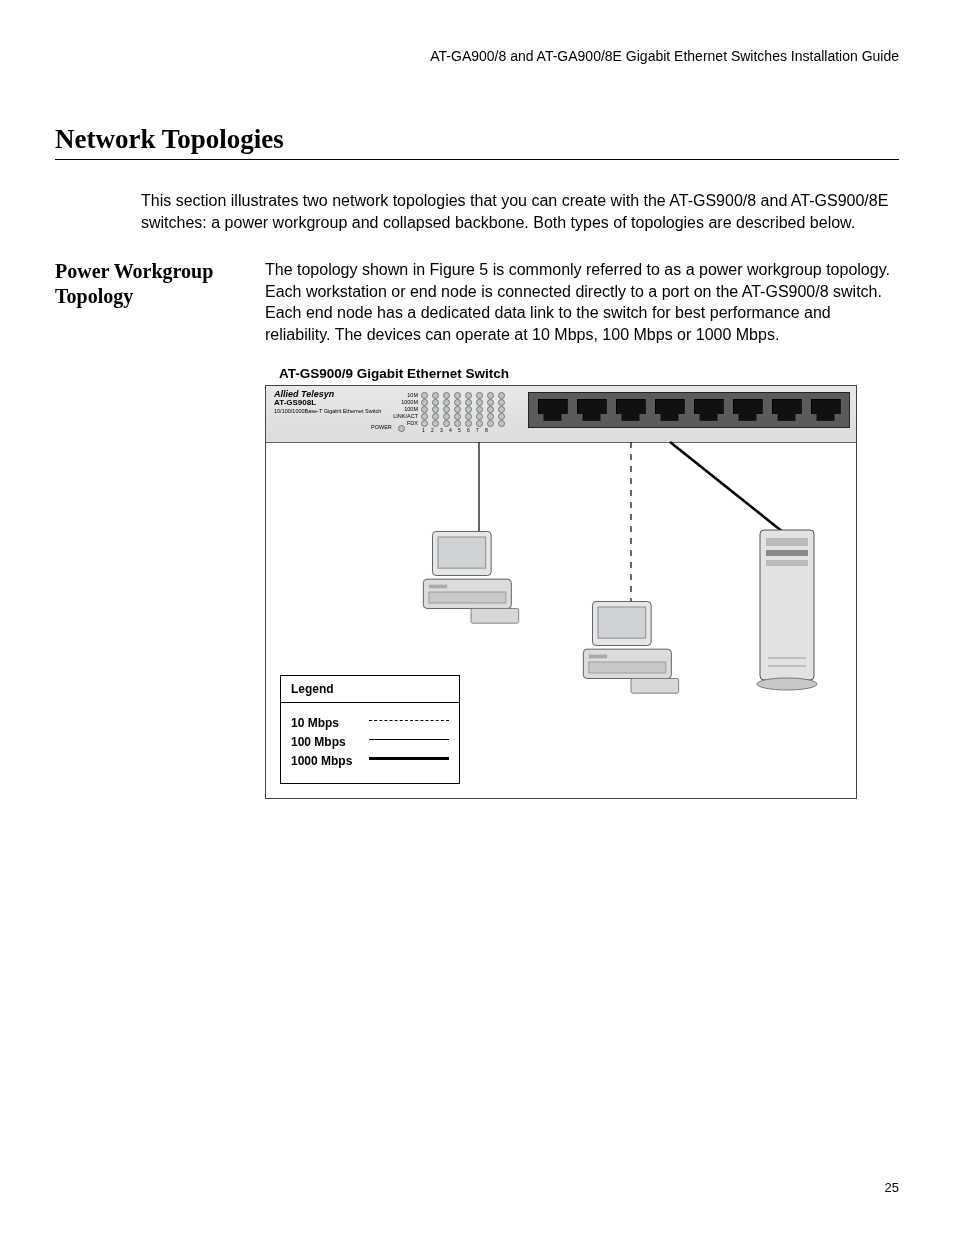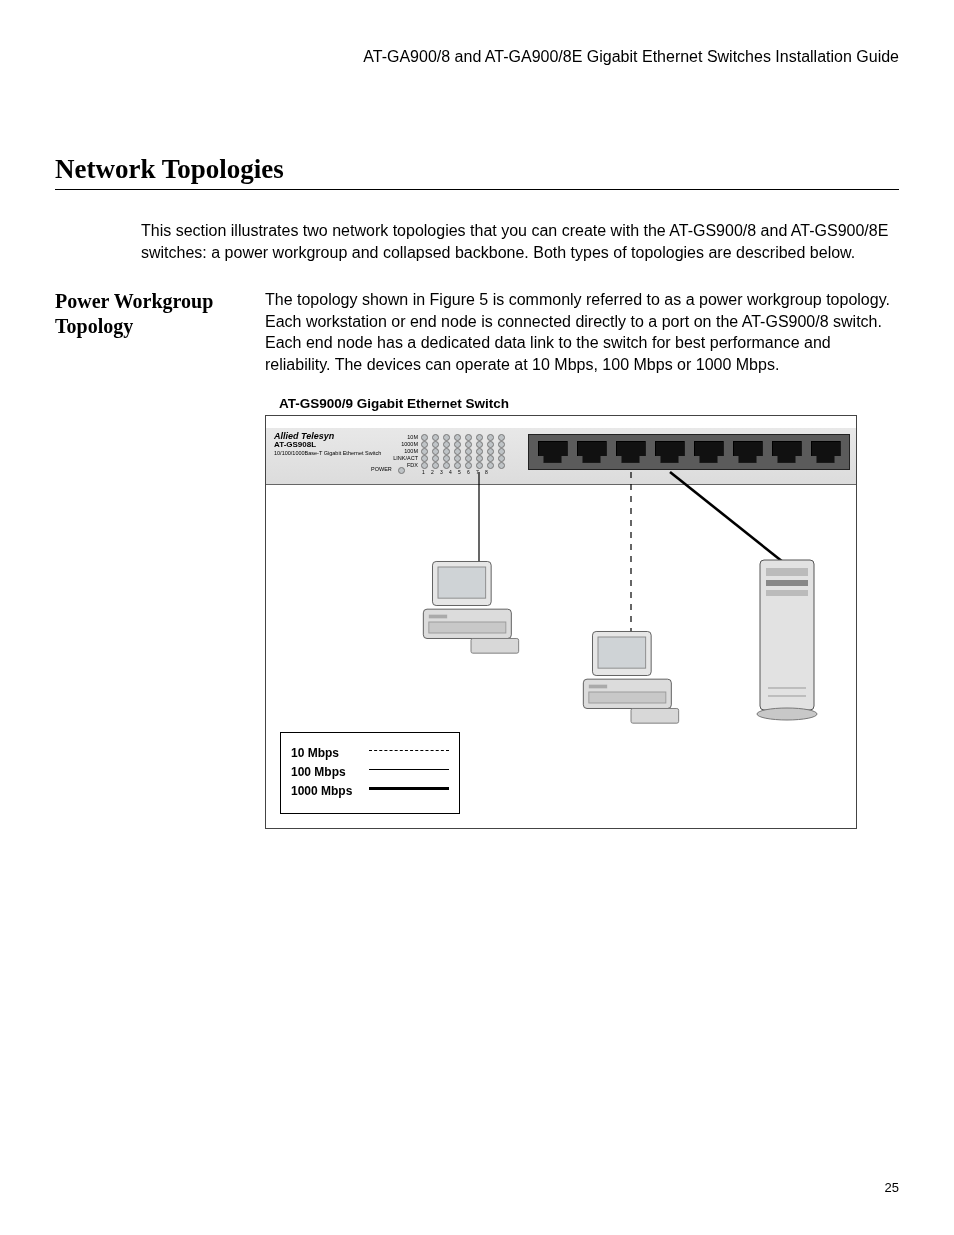--- a/index.html
+++ b/index.html
@@ -12,22 +12,22 @@
     height: 1235px;
     position: relative;
   }
   .page {
     padding: 48px 55px 0 55px;
     box-sizing: border-box;
     width: 954px;
   }
   .running-header {
     text-align: right;
-    font-size: 16px;
-    margin-bottom: 88px;
+    font-size: 14px;
+    margin-bottom: 60px;
   }
   h1.section-title {
     font-family: "Times New Roman", Times, serif;
     font-weight: bold;
     font-size: 27px;
     margin: 0 0 4px 0;
   }
   .rule {
     border: none;
     border-top: 1px solid #000;
@@ -69,21 +69,21 @@
   .diagram {
     border: 1px solid #444;
     background: #fff;
     width: 590px;
     height: 412px;
     position: relative;
   }
   
   .switch {
     position: absolute;
-    left: 0; top: 12px; right: 0;
+    left: 0; top: 0; right: 0;
     height: 56px;
     background: linear-gradient(#e8e8e8,#dcdcdc);
     border-bottom: 1px solid #666;
   }
   .switch-label {
     position: absolute;
     left: 8px; top: 4px;
     font-size: 8px;
     line-height: 1.1;
   }
@@ -322,20 +322,21 @@
           <rect x="12" y="12" width="42" height="8" fill="#bbb"></rect>
           <rect x="12" y="24" width="42" height="6" fill="#888"></rect>
           <rect x="12" y="34" width="42" height="6" fill="#bbb"></rect>
           <line x1="14" y1="140" x2="52" y2="140" stroke="#999"></line>
           <line x1="14" y1="132" x2="52" y2="132" stroke="#999"></line>
           <ellipse cx="33" cy="158" rx="30" ry="6" fill="#c8c8c8" stroke="#777"></ellipse>
         </svg>
       </div>
 
       <div class="legend">
+        <div class="legend-title">Legend</div>
         <div class="legend-body">
           <div class="legend-row">
             <span class="txt">10 Mbps</span>
             <span class="line">
                 <span class="ln-dash"></span>
               </span>
           </div>
           <div class="legend-row">
             <span class="txt">100 Mbps</span>
             <span class="line">

